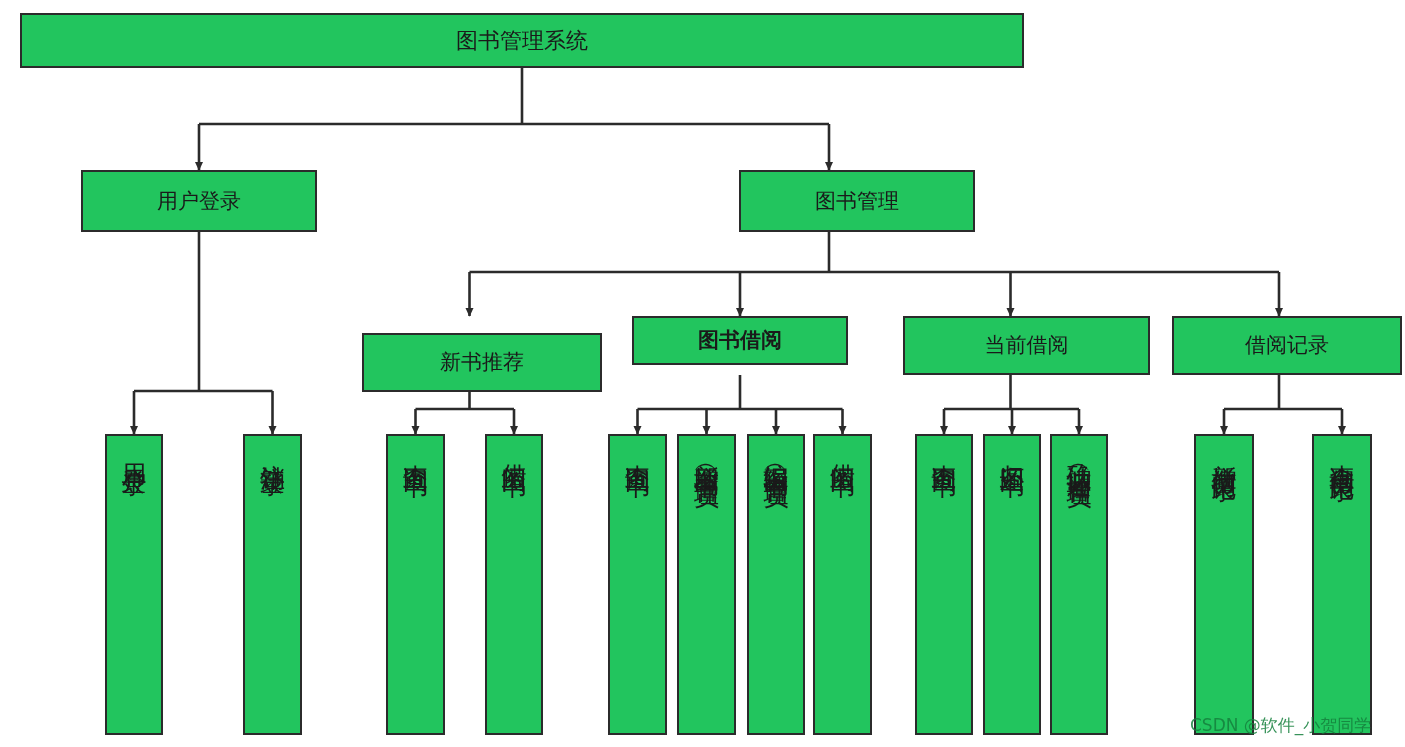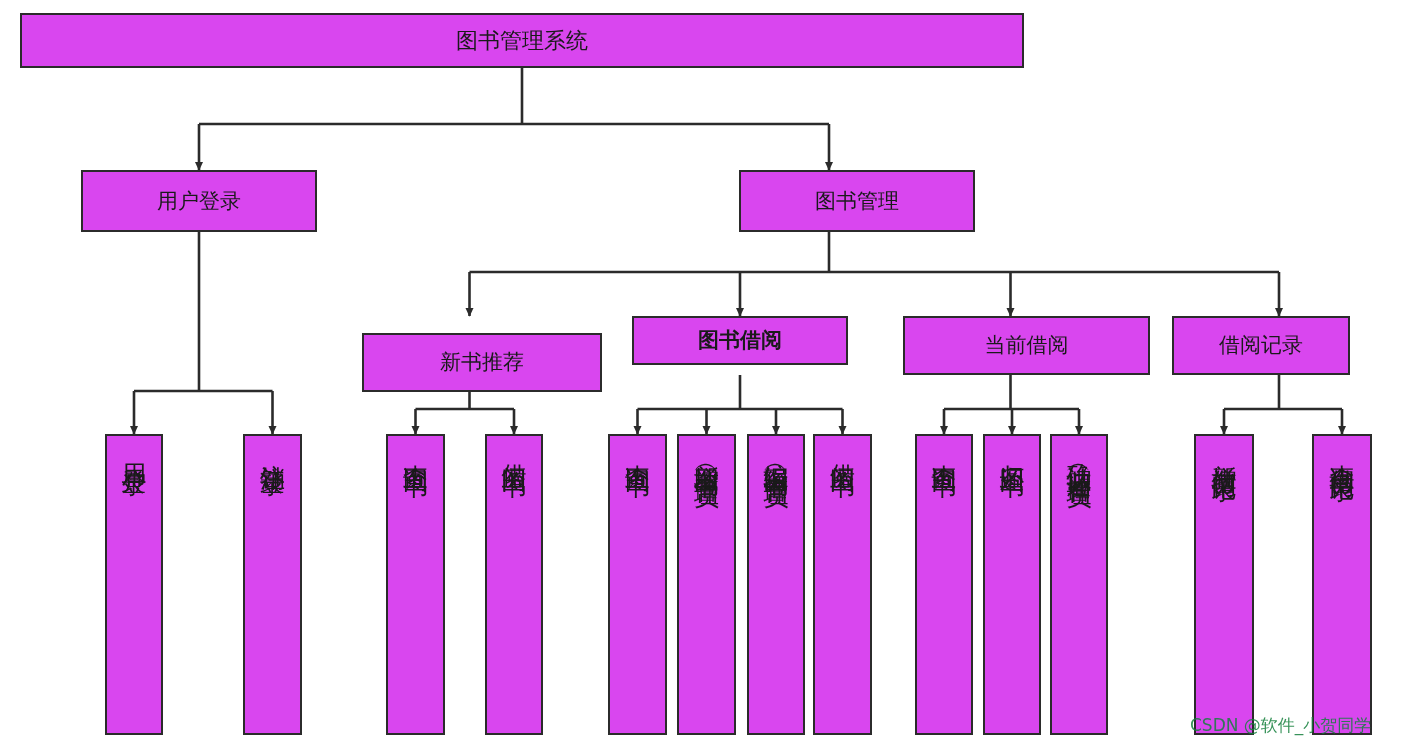--- a/index.html
+++ b/index.html
@@ -6,21 +6,21 @@
   body{
     width:1405px;height:747px;
     font-family:"DejaVu Sans","Liberation Sans",sans-serif;
     overflow:hidden;
   }
   #canvas{position:relative;width:1405px;height:747px;background:#fff;}
   svg.links{position:absolute;left:0;top:0;width:1405px;height:747px;pointer-events:none;}
   .node{
     position:absolute;
     box-sizing:border-box;
-    background:#d946ef;
+    background:#22c55e;
     border:2px solid #2b2b2b;
     display:flex;
     align-items:center;
     justify-content:center;
   }
   .node .lbl{
     color:#1a1a1a;
     text-align:center;
     line-height:1.15;
     white-space:nowrap;
@@ -103,21 +103,21 @@
       </div>
       <div class="node h" style="left: 362px; top: 333px; width: 240px; height: 59px;">
         <span class="lbl">新书推荐</span>
       </div>
       <div class="node h" style="left: 632px; top: 316px; width: 216px; height: 49px; font-weight: bold;">
         <span class="lbl">图书借阅</span>
       </div>
       <div class="node h" style="left: 903px; top: 316px; width: 247px; height: 59px;">
         <span class="lbl">当前借阅</span>
       </div>
-      <div class="node h" style="left: 1172px; top: 316px; width: 178px; height: 59px;">
+      <div class="node h" style="left: 1172px; top: 316px; width: 230px; height: 59px;">
         <span class="lbl">借阅记录</span>
       </div>
       <div class="node v" style="left: 105px; top: 434px; width: 58px; height: 301px;">
         <span class="lbl">用户登录</span>
       </div>
       <div class="node v" style="left: 243px; top: 434px; width: 59px; height: 301px;">
         <span class="lbl">注销登录</span>
       </div>
       <div class="node v" style="left: 386px; top: 434px; width: 59px; height: 301px;">
         <span class="lbl">查询图书</span>

